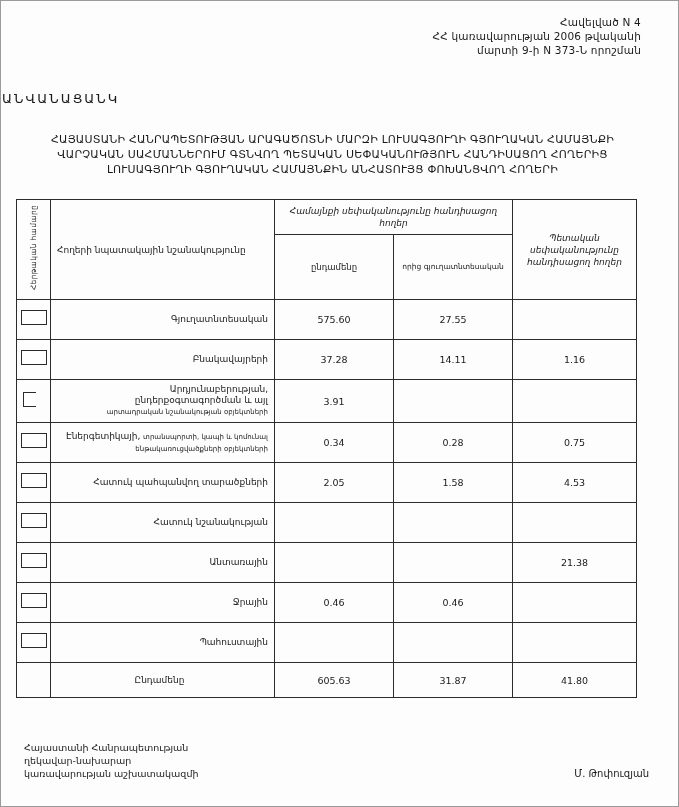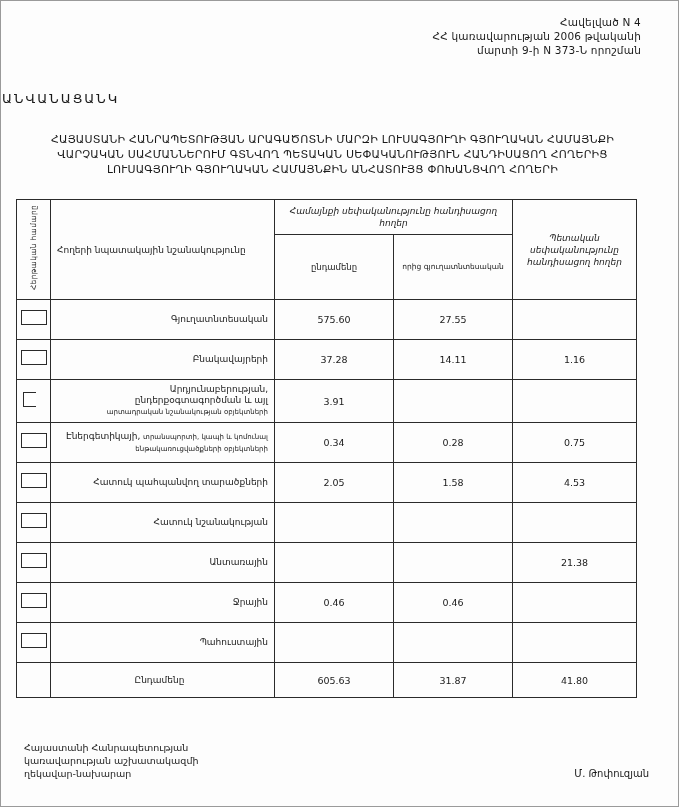--- a/index.html
+++ b/index.html
@@ -314,21 +314,21 @@
           <td class="num">605.63</td>
           <td class="num">31.87</td>
           <td class="num">41.80</td>
         </tr>
       </tbody>
     </table>
 
     <div class="footer">
       <div class="left">
         <div>Հայաստանի Հանրապետության</div>
+        <div>ղեկավար-նախարար</div>
         <div>կառավարության աշխատակազմի</div>
-        <div>ղեկավար-նախարար</div>
       </div>
       <div class="right">Մ. Թոփուզյան</div>
       <div class="clear"></div>
     </div>
 
   </div>
 </div>
 
 </body></html>

